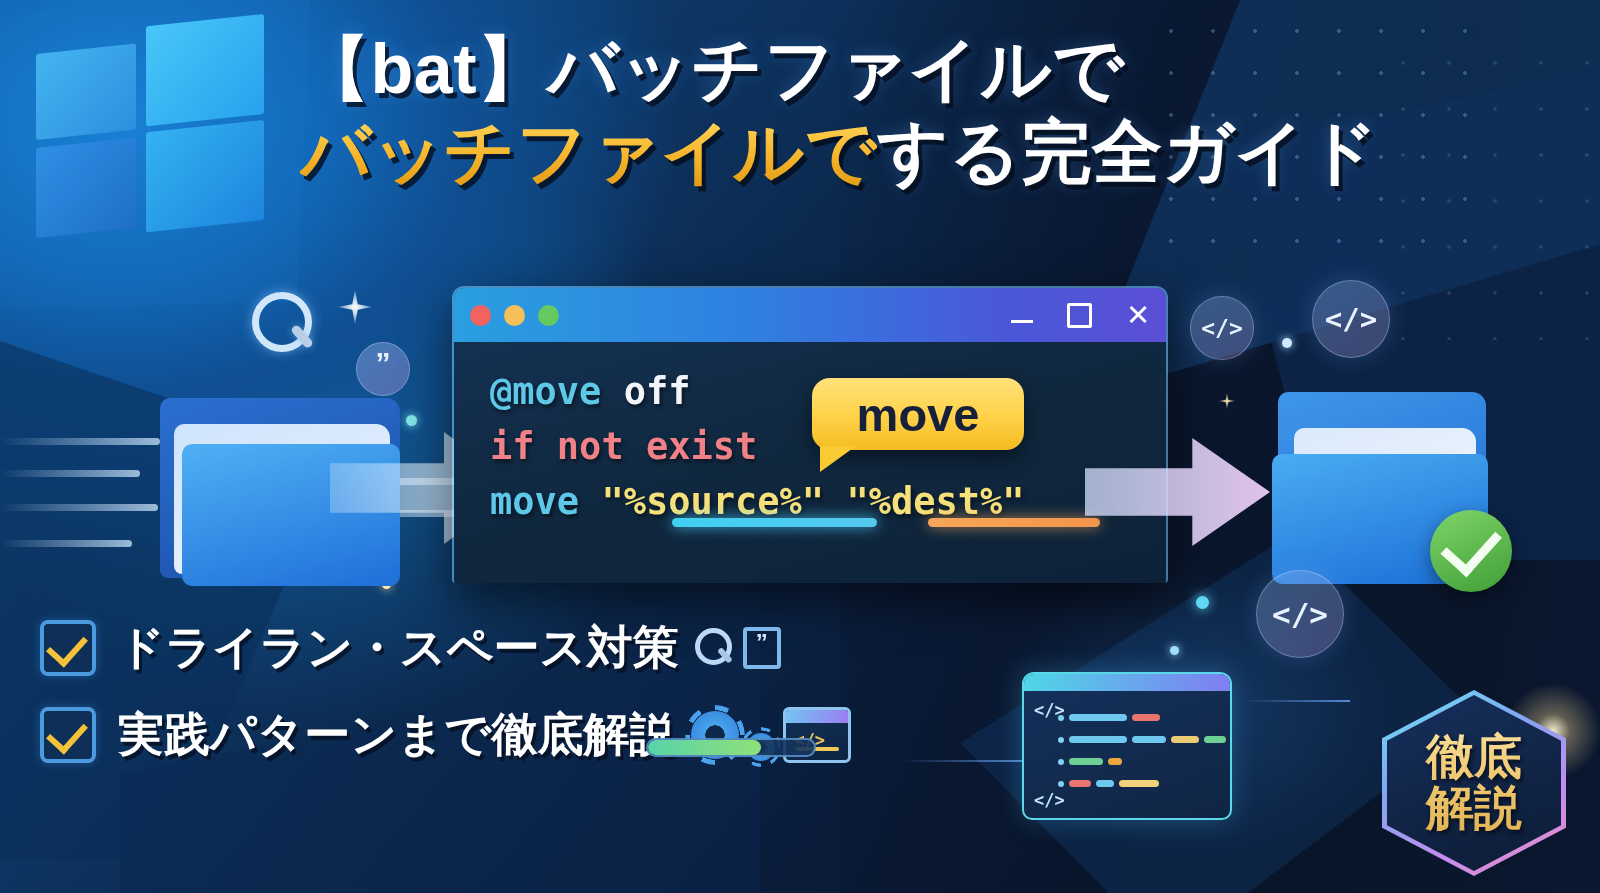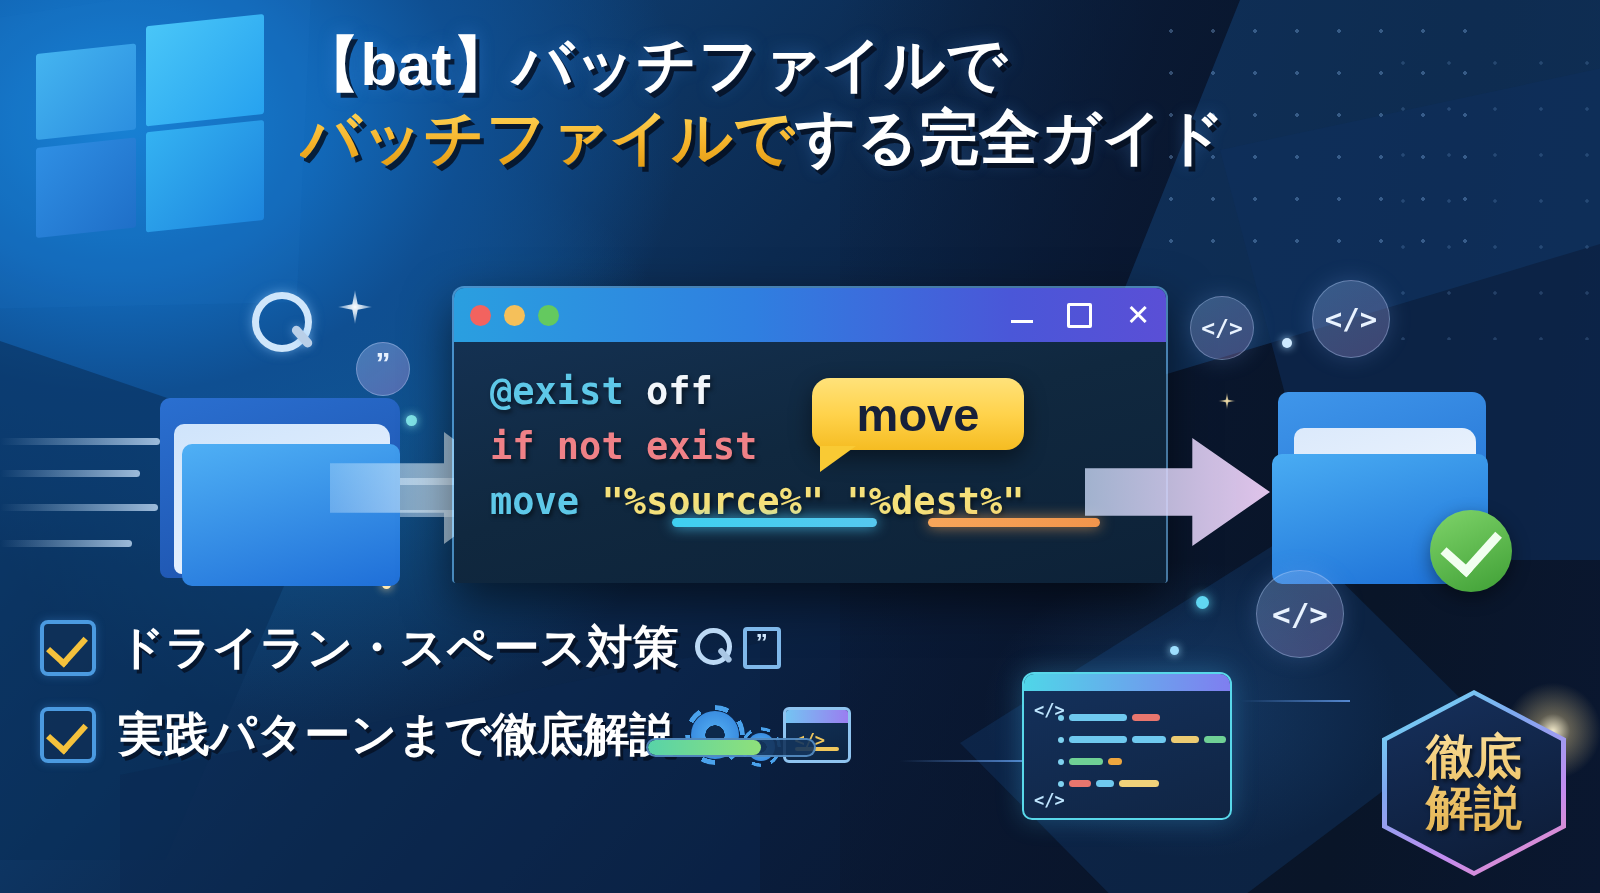--- a/index.html
+++ b/index.html
@@ -42,21 +42,21 @@
            transform:skewY(-6deg) ;}
   .winlogo .pane{position:absolute;border-radius:3px;}
   .wp1{left:0;top:16px;width:100px;height:86px;background:linear-gradient(135deg,#44b4f0,#2c8fe0);}
   .wp2{left:110px;top:0px;width:118px;height:100px;background:linear-gradient(135deg,#49c6f8,#27a2ef);}
   .wp3{left:0;top:110px;width:100px;height:90px;background:linear-gradient(135deg,#2f8fe4,#1f6fc8);}
   .wp4{left:110px;top:106px;width:118px;height:100px;background:linear-gradient(135deg,#34b2f2,#1d85dd);}
 
   
   .title{position:absolute;left:300px;top:34px;width:1290px;
          font-weight:900;letter-spacing:.5px;line-height:1.02;}
-  .t-line{font-size:60px;white-space:nowrap;}
+  .t-line{font-size:70px;white-space:nowrap;}
   .t-line1{color:#ffffff;
     text-shadow:4px 5px 0 rgba(4,12,28,.78), 0 0 18px rgba(80,160,255,.35);}
   .t-line2{margin-top:12px;}
   .t-y{color:#fbc02d;background:linear-gradient(180deg,#ffd95e 0%,#f5b32a 58%,#e09a12 100%);
        -webkit-background-clip:text;background-clip:text;color:transparent;
        text-shadow:none;filter:drop-shadow(4px 5px 0 rgba(4,12,28,.80));}
   .t-w{color:#fff;text-shadow:4px 5px 0 rgba(4,12,28,.80), 0 0 16px rgba(90,170,255,.3);}
 
   
   .deco{position:absolute;}
@@ -294,21 +294,21 @@
         <div class="tdot td-g"></div>
       </div>
       <div class="tctl">
         <div class="tc tc-min"></div>
         <div class="tc tc-max"></div>
         <div class="tc tc-close">✕</div>
       </div>
     </div>
     <div class="term-body">
       <div class="code">
-        <div><span class="c-cyan">@exist</span><span class="c-white"> off</span></div>
+        <div><span class="c-cyan">@move</span><span class="c-white"> off</span></div>
         <div><span class="c-pink">if not exist</span></div>
         <div><span class="c-cyan">  move </span><span class="c-yellow">"%source%" "%dest%"</span></div>
       </div>
     </div>
   </div>
   <div class="ul-cyan"></div>
   <div class="ul-orange"></div>
 
   <div class="bub bub-move">move</div>
 

